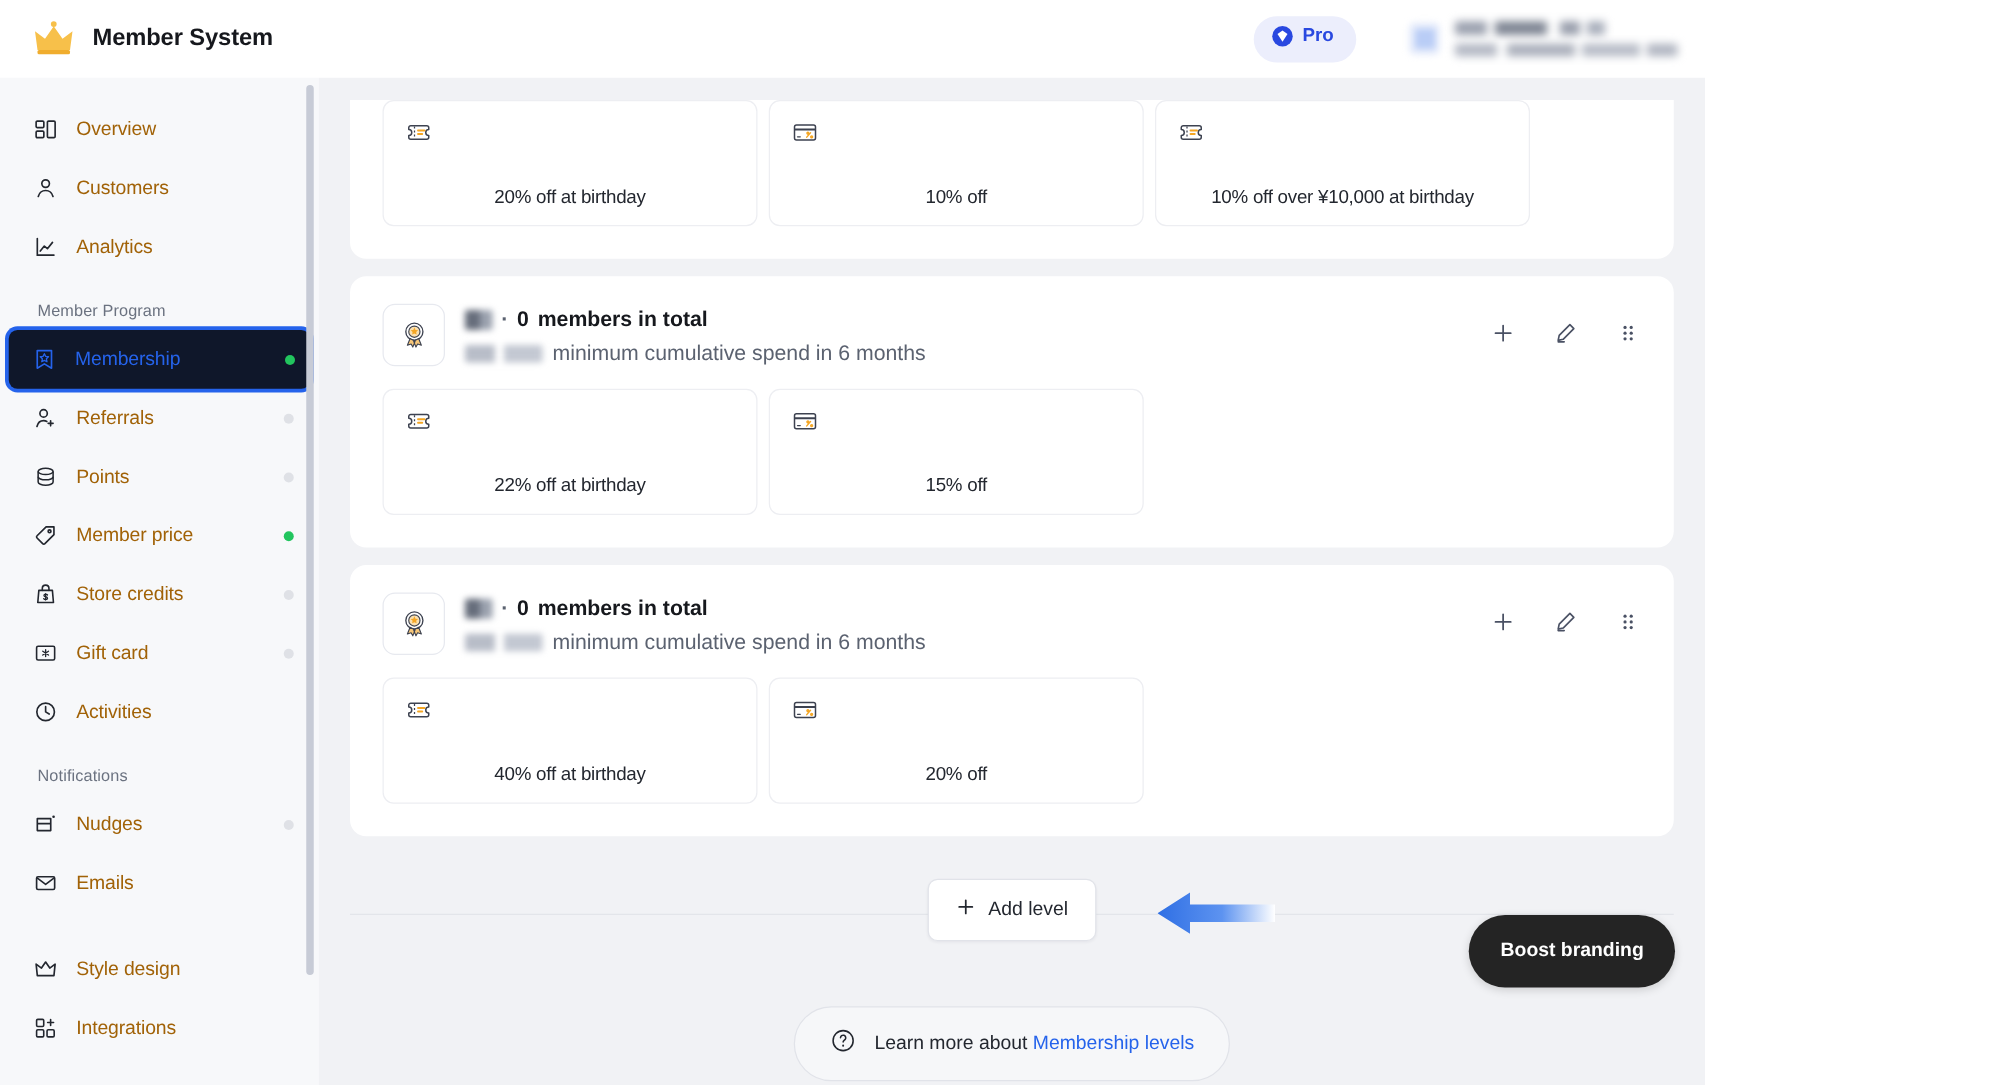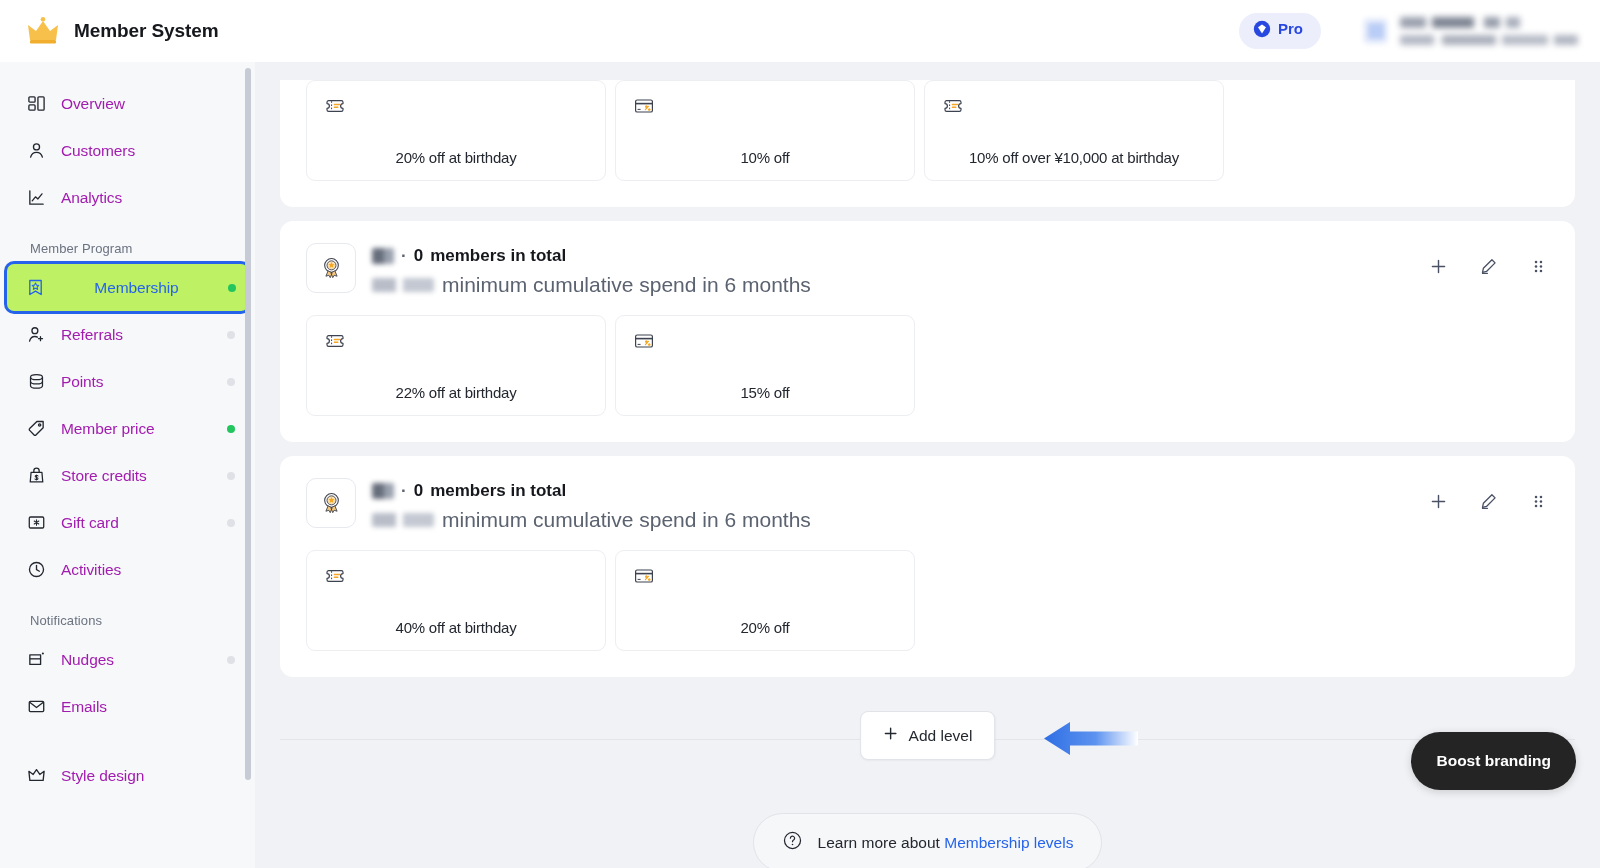--- a/index.html
+++ b/index.html
@@ -2,21 +2,21 @@
 <html><head>
 <meta charset="utf-8">
 <style>
   * { box-sizing: border-box; margin: 0; padding: 0; }
   html, body {
     width: 1600px; height: 868px;
     font-family: "Liberation Sans", sans-serif;
     background: #ffffff;
     overflow: hidden;
   }
-  .app { position: relative; width: 1600px; height: 868px; display: flex; flex-direction: column; }
+  .app { position: relative; width: 1364px; height: 868px; display: flex; flex-direction: column; }
 
   
   .header {
     height: 62px; min-height: 62px;
     background: #ffffff;
     display: flex; align-items: center;
     padding: 0 22px 0 26px;
     position: relative; z-index: 5;
   }
   .brand { display: flex; align-items: center; gap: 14px; width: 230px; }
@@ -57,30 +57,29 @@
     position: relative;
     padding-top: 18px;
     overflow: hidden;
   }
   .nav-item {
     display: flex; align-items: center; gap: 15px;
     height: 47px; margin: 0 8px; padding: 0 12px 0 18px;
     border-radius: 8px; cursor: pointer; position: relative;
   }
   .nav-item .ico { width: 20px; height: 20px; display: flex; align-items: center; justify-content: center; flex: 0 0 20px; }
-  .nav-item .lbl { font-size: 15.5px; color: #a21caf; flex: 1; letter-spacing: -0.1px; }
+  .nav-item .lbl { font-size: 15.5px; color: #a16207; flex: 1; letter-spacing: -0.1px; }
   .nav-item .dot { width: 8px; height: 8px; border-radius: 50%; }
   .dot-green { background: #22c55e; }
   .dot-gray { background: #dfe1e6; }
   .nav-item.active {
-    background: #bef264;
+    background: #0f172a;
     box-shadow: 0 0 0 3px #2563eb;
     border-radius: 7px;
     margin: 0 7px;
-    text-align: center;
   }
   .nav-item.active .lbl { color: #2563eb; font-weight: 500; }
   .nav-section {
     font-size: 13px; color: #6b7280; padding: 0 0 0 30px;
     margin: 20px 0 8px; letter-spacing: 0.1px;
   }
   .nav-gap { height: 22px; }
   .sb-scroll {
     position: absolute; right: 4px; top: 6px;
     width: 6px; height: 712px; border-radius: 3px;
@@ -105,21 +104,21 @@
   }
   .tier-meta { flex: 1; padding-top: 3px; }
   .tier-title { display: flex; align-items: center; gap: 7px; font-size: 17px; color: #16181d; font-weight: 700; }
   .tier-name-blur {
     display: inline-block; width: 22px; height: 16px; border-radius: 2px;
     background: linear-gradient(90deg,#666d7b 0 12px,#9aa1ae 12px 22px);
     filter: blur(2.4px);
   }
   .tier-dot-sep { color: #5b6270; font-weight: 700; }
   .tier-count { font-weight: 700; }
-  .tier-sub { display: flex; align-items: center; gap: 8px; margin-top: 7px; font-size: 21px; color: #5b6270; }
+  .tier-sub { display: flex; align-items: center; gap: 8px; margin-top: 7px; font-size: 17px; color: #5b6270; }
   .spend-blur {
     display: inline-block; width: 62px; height: 14px; border-radius: 2px;
     background: linear-gradient(90deg,#b8bdc8 0 24px,#fff 24px 31px,#c3c8d2 31px 62px);
     filter: blur(2.6px);
   }
   .tier-actions { display: flex; align-items: center; gap: 28px; padding-top: 12px; }
   .act-btn { width: 22px; height: 22px; display: flex; align-items: center; justify-content: center; cursor: pointer; }
 
   .perk-row { display: flex; gap: 9px; margin-top: 18px; text-align: center; }
   .perk-card {
@@ -341,20 +340,31 @@
 
       <div class="nav-item">
         <span class="ico">
           <svg viewBox="0 0 20 20" width="19" height="19" fill="none" stroke="#23272f" stroke-width="1.4">
             <path d="M3 15.2L2 5.6l4.5 3.3L10 3.8l3.5 5.1L18 5.6l-1 9.6z" stroke-linejoin="round"></path>
           </svg>
         </span>
         <span class="lbl">Style design</span>
       </div>
 
+      <div class="nav-item">
+        <span class="ico">
+          <svg viewBox="0 0 20 20" width="19" height="19" fill="none" stroke="#23272f" stroke-width="1.35">
+            <rect x="2.4" y="2.6" width="6" height="6" rx="1"></rect>
+            <rect x="2.4" y="11.4" width="6" height="6" rx="1"></rect>
+            <rect x="11.2" y="11.4" width="6" height="6" rx="1"></rect>
+            <path d="M14.2 2.8v5M11.7 5.3h5" stroke-linecap="round"></path>
+          </svg>
+        </span>
+        <span class="lbl">Integrations</span>
+      </div>
 
       <div class="sb-scroll"></div>
     </div>
 
     <div class="main">
 
       <div class="section-card first">
         <div class="perk-row">
           <div class="perk-card">
             <span class="perk-icon">

